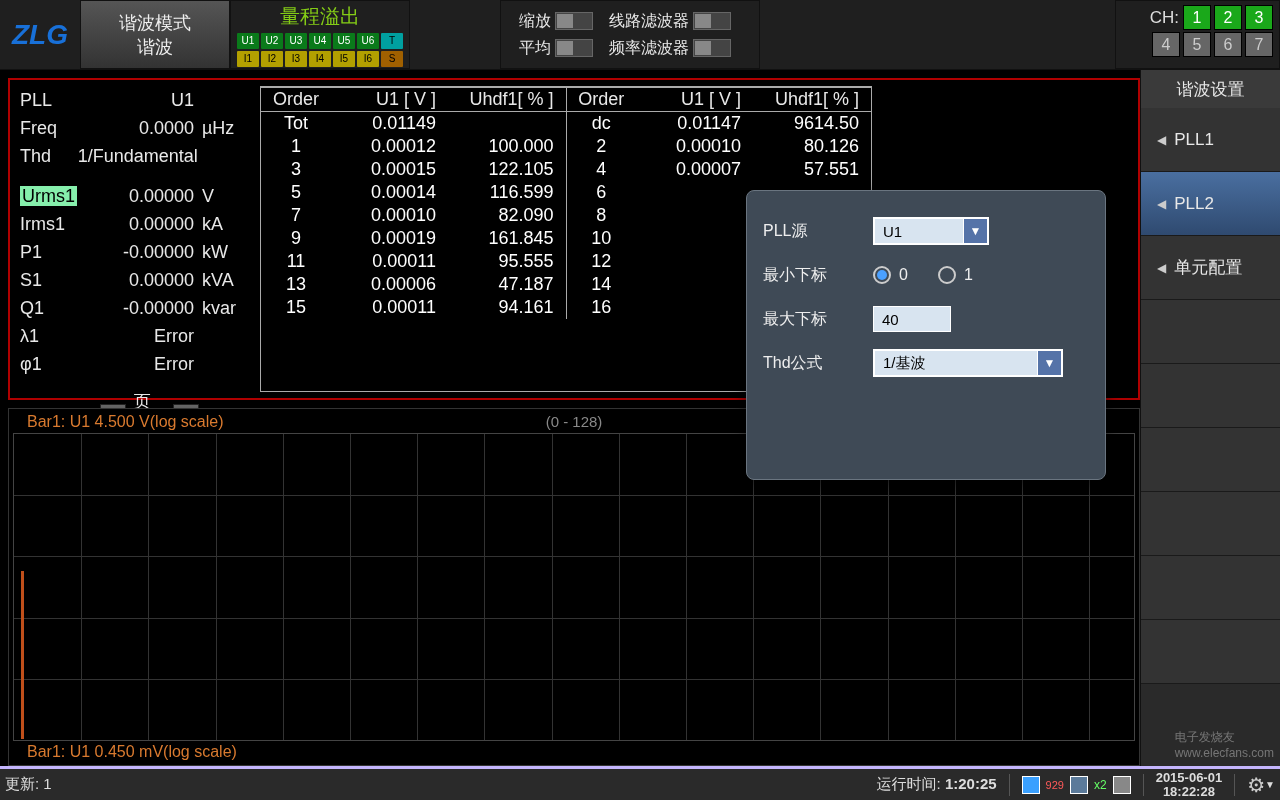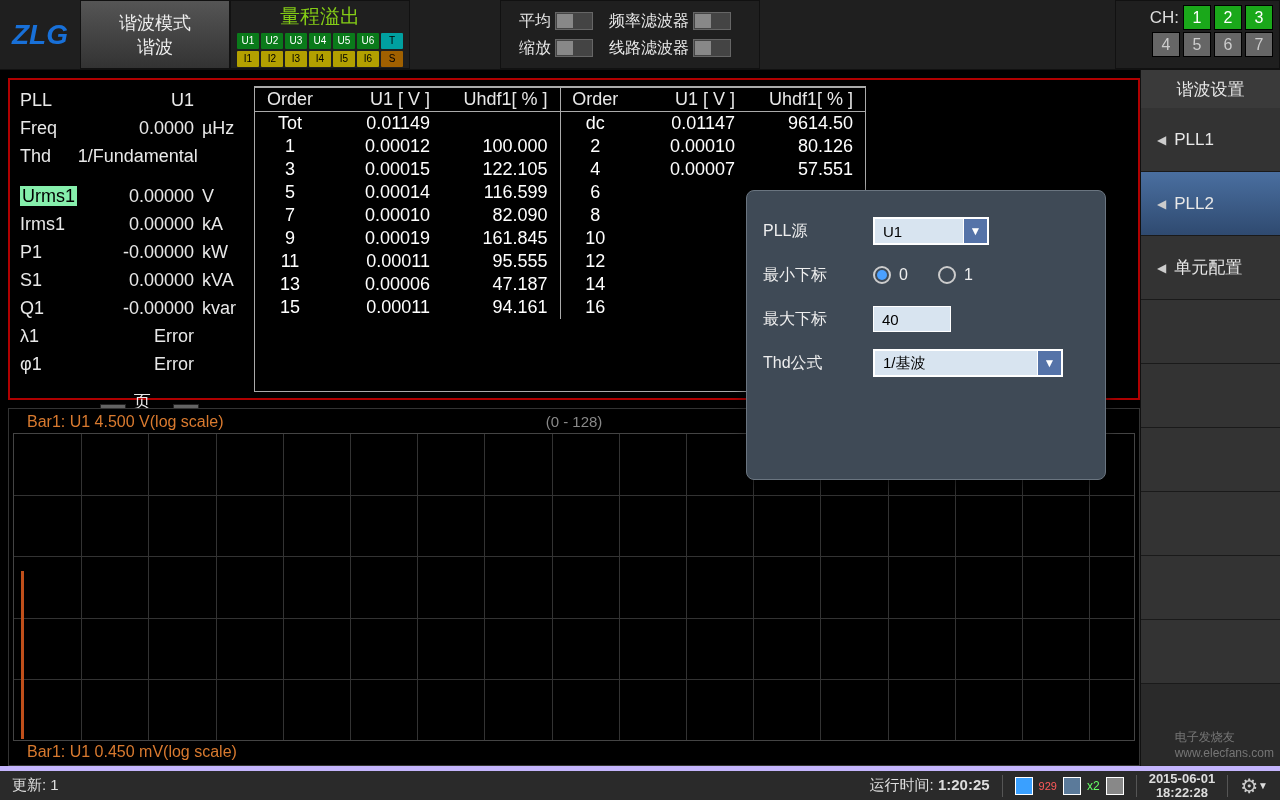--- a/index.html
+++ b/index.html
@@ -69,21 +69,21 @@
   .side-title { height:38px; display:flex; align-items:center; justify-content:center; background:#3a3a3a; font-size:17px; }
   .side-item { height:64px; display:flex; align-items:center; padding-left:16px; font-size:17px; background:#333; border-bottom:1px solid #1a1a1a; position:relative; }
   .side-item.active { background:linear-gradient(#4a6fa0,#2f4a70); }
   .side-arrow { margin-right:8px; font-size:12px; color:#ccc; }
 
   
   .panel {
     position:absolute; left:8px; top:8px; right:0; height:322px;
     border:2px solid #b00000; padding:6px 10px; background:#000;
   }
-  .panel-inner { display:flex; gap:14px; height:100%; }
+  .panel-inner { display:flex; gap:20px; height:100%; }
   .left-col { width:220px; font-size:18px; line-height:28px; font-family:"Segoe UI", sans-serif; }
   .lc-row { display:flex; }
   .lc-row .k { width:64px; }
   .lc-row .v { text-align:right; flex:1; }
   .lc-row .u { width:46px; text-align:left; padding-left:8px; }
   .lc-highlight { background:#86efac; color:#000; padding:0 2px; }
   .pager-row { display:flex; align-items:center; gap:8px; margin-top:10px; margin-left:80px;}
   .pager-btn { width:28px; height:24px; background:linear-gradient(#666,#444); display:flex; align-items:center; justify-content:center; color:#fff; font-size:14px; border:1px solid #222; }
   .pager-text { font-size:17px; }
 
@@ -122,22 +122,22 @@
     display:flex; align-items:center; height:28px; background:#d8e4f0; border:2px solid #fff;
   }
   .combo .ctext { padding:0 8px; color:#000; font-size:15px; flex:1; }
   .combo .cbtn { width:24px; height:100%; background:#5573a8; display:flex; align-items:center; justify-content:center; color:#fff; font-size:12px; border-left:1px solid #fff;}
   .radio { width:18px; height:18px; border-radius:50%; border:2px solid #ccc; display:inline-flex; align-items:center; justify-content:center; margin-right:4px; }
   .radio.on::after { content:""; width:10px; height:10px; border-radius:50%; background:#4aa0ff; }
   .txtfield { width:78px; height:26px; background:#d8e4f0; color:#000; display:flex; align-items:center; padding:0 8px; font-size:15px; border:1px solid #fff; }
 
   
   .statusbar {
-    height:34px; background:#2a2a2a; border-top:5px solid #c4b5fd;
-    display:flex; align-items:center; padding:0 12px; font-size:15px; color:#ddd;
+    height:34px; background:#2a2a2a; border-top:3px solid #c4b5fd;
+    display:flex; align-items:center; padding:0 5px; font-size:15px; color:#ddd;
   }
   .statusbar .sb-left { flex:1; display:flex; gap:30px; align-items:center;}
   .sb-divider { width:1px; height:22px; background:#555; margin:0 12px; }
   .sb-icons { display:flex; align-items:center; gap:6px; }
   .sb-icon { width:18px; height:18px; display:flex; align-items:center; justify-content:center; }
   .sb-time { font-weight:bold; text-align:center; line-height:14px; font-size:13px;}
   .gear { font-size:20px; color:#ccc; }
   .watermark { position:absolute; right:6px; bottom:40px; color:#888; font-size:12px; opacity:.8;}
 </style>
 </head>
@@ -166,31 +166,31 @@
         <span class="chip chip-i">I3</span>
         <span class="chip chip-i">I4</span>
         <span class="chip chip-i">I5</span>
         <span class="chip chip-i">I6</span>
         <span class="chip chip-s">S</span>
       </div>
   </div>
   <div style="width:90px; background:#1f1f1f;"></div>
   <div class="toggle-block">
     <div class="toggle-row">
+      <span class="lbl">缩放</span>
+      <span class="tog"></span>
+      <span style="width:8px"></span>
+      <span>线路滤波器</span>
+      <span class="tog"></span>
+    </div>
+    <div class="toggle-row">
       <span class="lbl">平均</span>
       <span class="tog"></span>
       <span style="width:8px"></span>
       <span>频率滤波器</span>
-      <span class="tog"></span>
-    </div>
-    <div class="toggle-row">
-      <span class="lbl">缩放</span>
-      <span class="tog"></span>
-      <span style="width:8px"></span>
-      <span>线路滤波器</span>
       <span class="tog"></span>
     </div>
   </div>
   <div class="spacer-top"></div>
   <div class="ch-block">
     <div class="ch-top">
       <span class="ch-lbl">CH:</span>
       <span id="ch-on-row" style="display:flex; gap:3px;">
           <span class="ch-btn ch-on">1</span>
           <span class="ch-btn ch-on">2</span>

